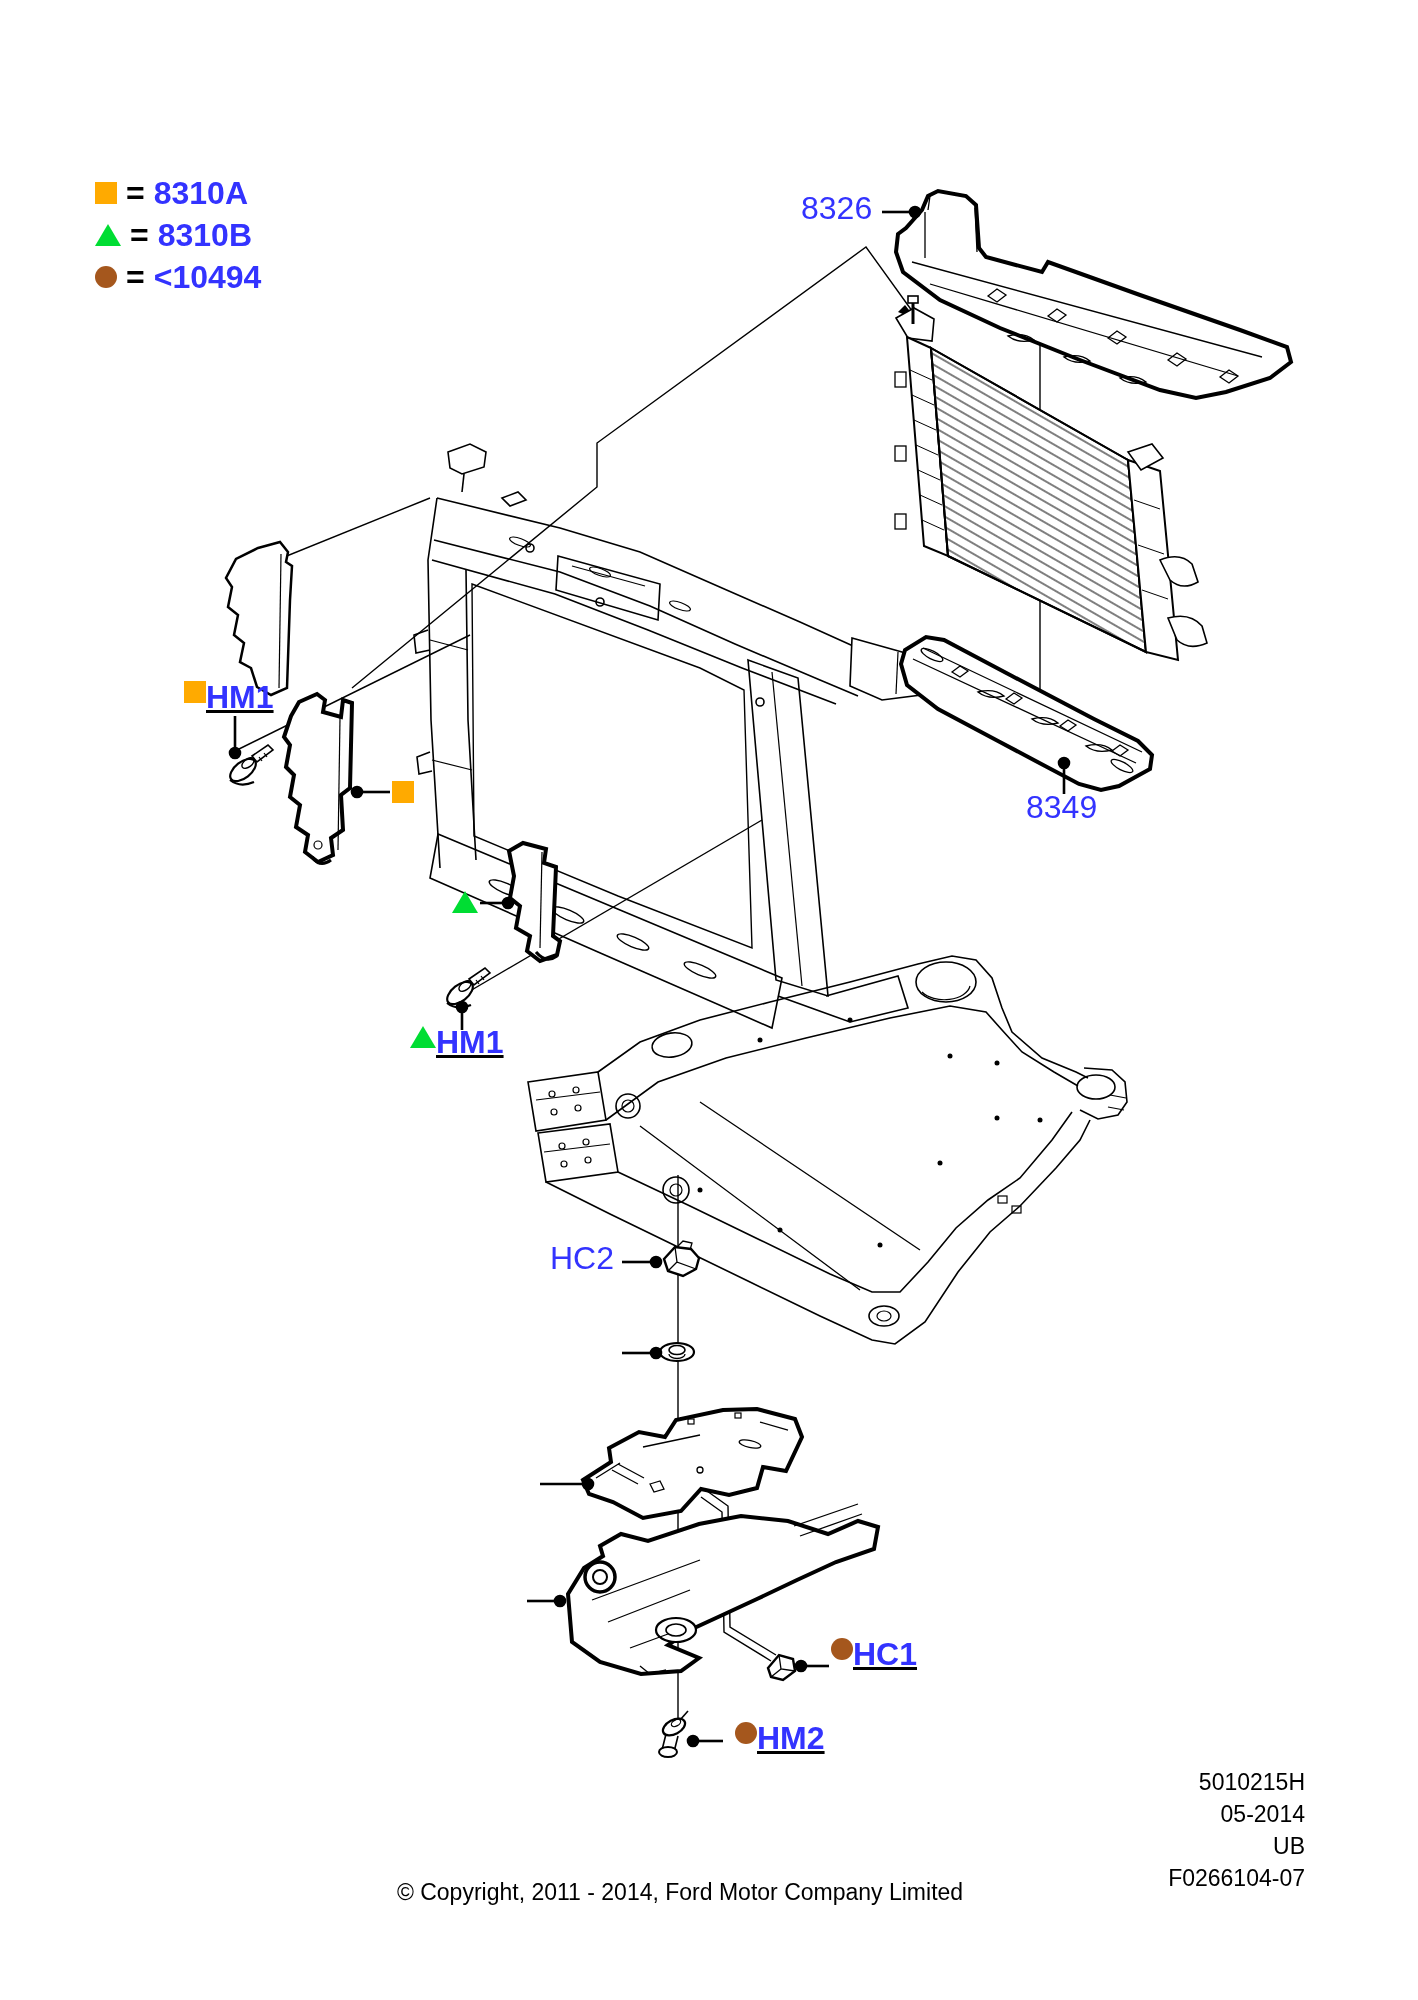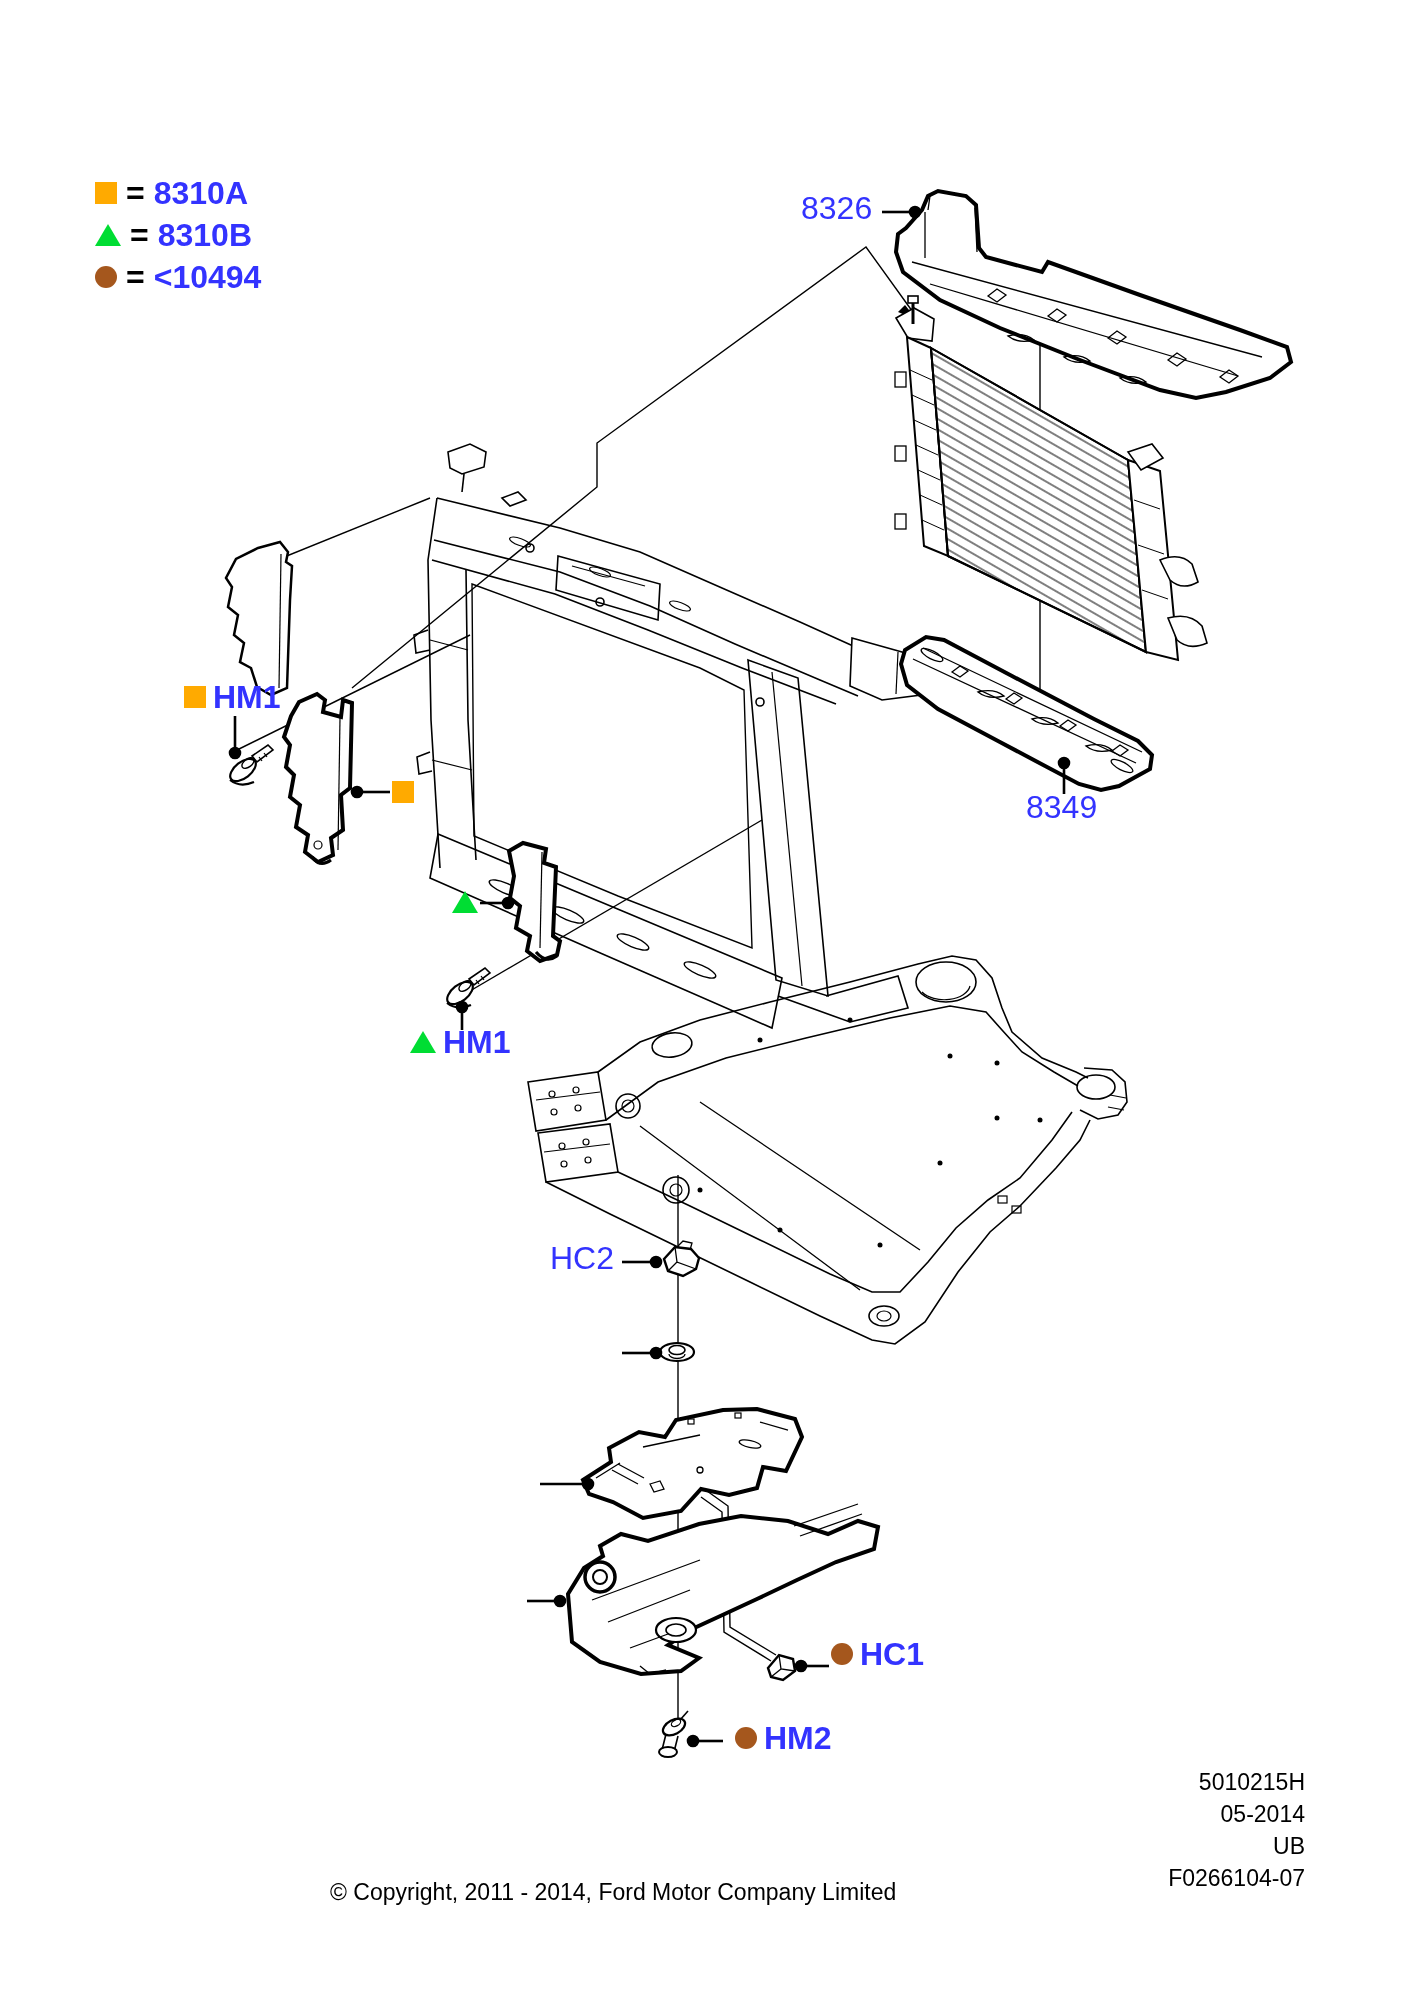--- a/index.html
+++ b/index.html
@@ -5,34 +5,34 @@
   html,body{margin:0;padding:0;background:#fff;}
   body{width:1418px;height:2000px;position:relative;overflow:hidden;
        font-family:"Liberation Sans",sans-serif;}
   :root{
     --label-blue:#3333FF; --marker-orange:#FFAA00;
     --marker-green:#00DD33; --marker-brown:#A5571D;
   }
   svg.art{position:absolute;left:0;top:0;}
   .lbl{position:absolute;color:var(--label-blue);font-weight:normal;font-size:32px;
        line-height:1;white-space:nowrap;}
-  .callout{position:absolute;display:flex;align-items:center;gap:7px;}
+  .callout{position:absolute;display:flex;text-decoration:underline;}
   .cap{color:var(--label-blue);font-weight:bold;font-size:32px;line-height:1;white-space:nowrap;}
   .mk{display:inline-block;flex:0 0 auto;}
   .mk-square{width:22px;height:22px;background:var(--marker-orange);}
   .mk-tri{width:0;height:0;border-left:13px solid transparent;
           border-right:13px solid transparent;border-bottom:22px solid var(--marker-green);}
   .mk-dot{width:22px;height:22px;border-radius:50%;background:var(--marker-brown);}
   .abs{position:absolute;}
   .legend{position:absolute;left:95px;top:177px;display:flex;flex-direction:column;gap:10px;}
   .legend-row{display:flex;align-items:center;gap:9px;height:32px;}
   .legend-row .eq{color:#000;font-weight:bold;font-size:32px;line-height:1;}
   .footer-doc{position:absolute;left:1110px;top:1766px;width:195px;text-align:right;
               font-size:23px;color:#000;line-height:32px;}
-  .copyright{position:absolute;left:330px;top:1879px;width:700px;text-align:left;
+  .copyright{position:absolute;left:330px;top:1879px;width:700px;text-align:center;
              font-size:23px;color:#000;line-height:1.2;}
 </style>
 </head>
 <body>
 
 <svg class="art" width="1418" height="2000" viewBox="0 0 1418 2000">
   <defs>
     <pattern id="fins" width="9" height="9" patternUnits="userSpaceOnUse" patternTransform="rotate(30)">
       <line x1="0" y1="2" x2="9" y2="2" stroke="#000" stroke-width="1"></line>
     </pattern>

